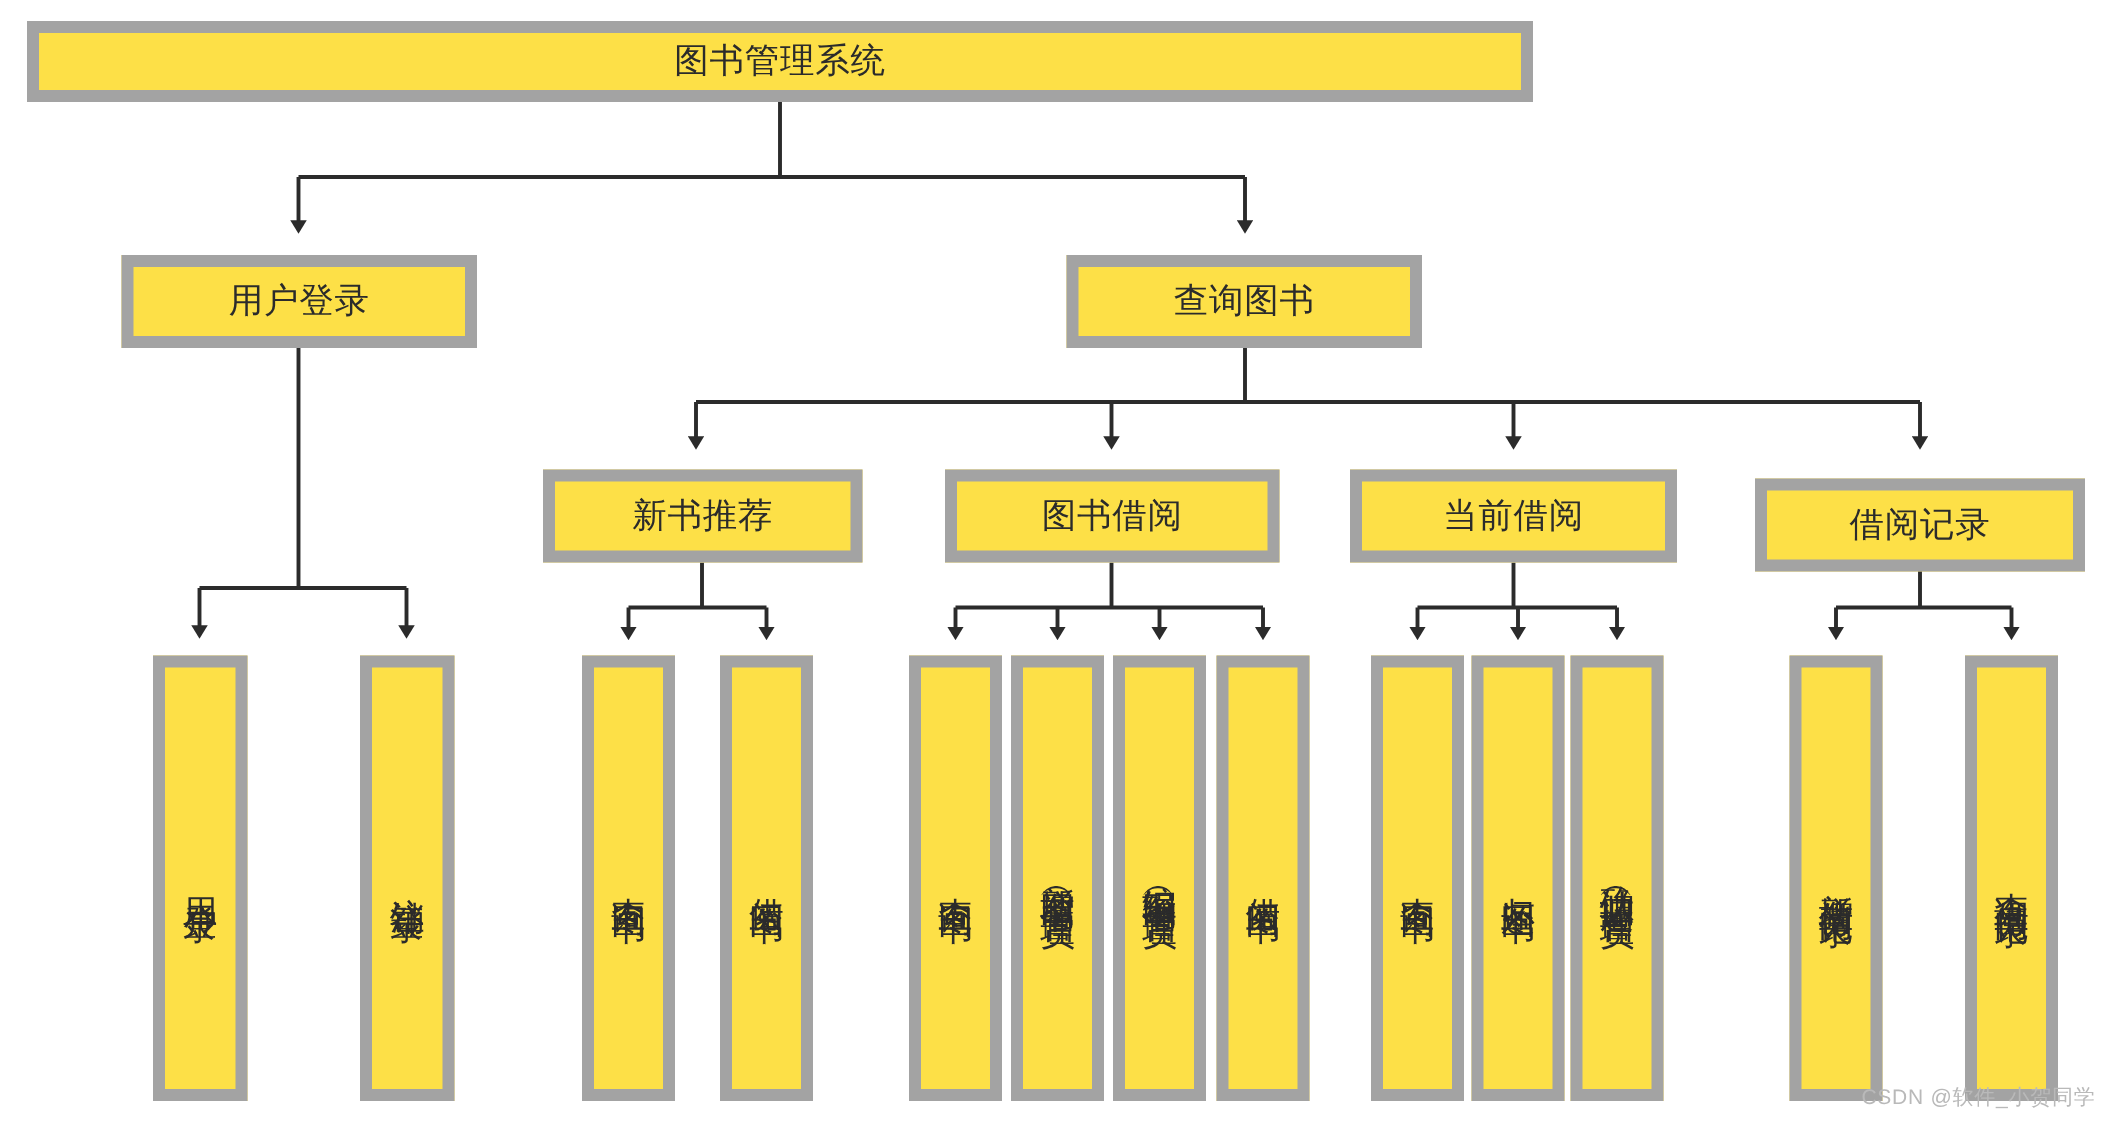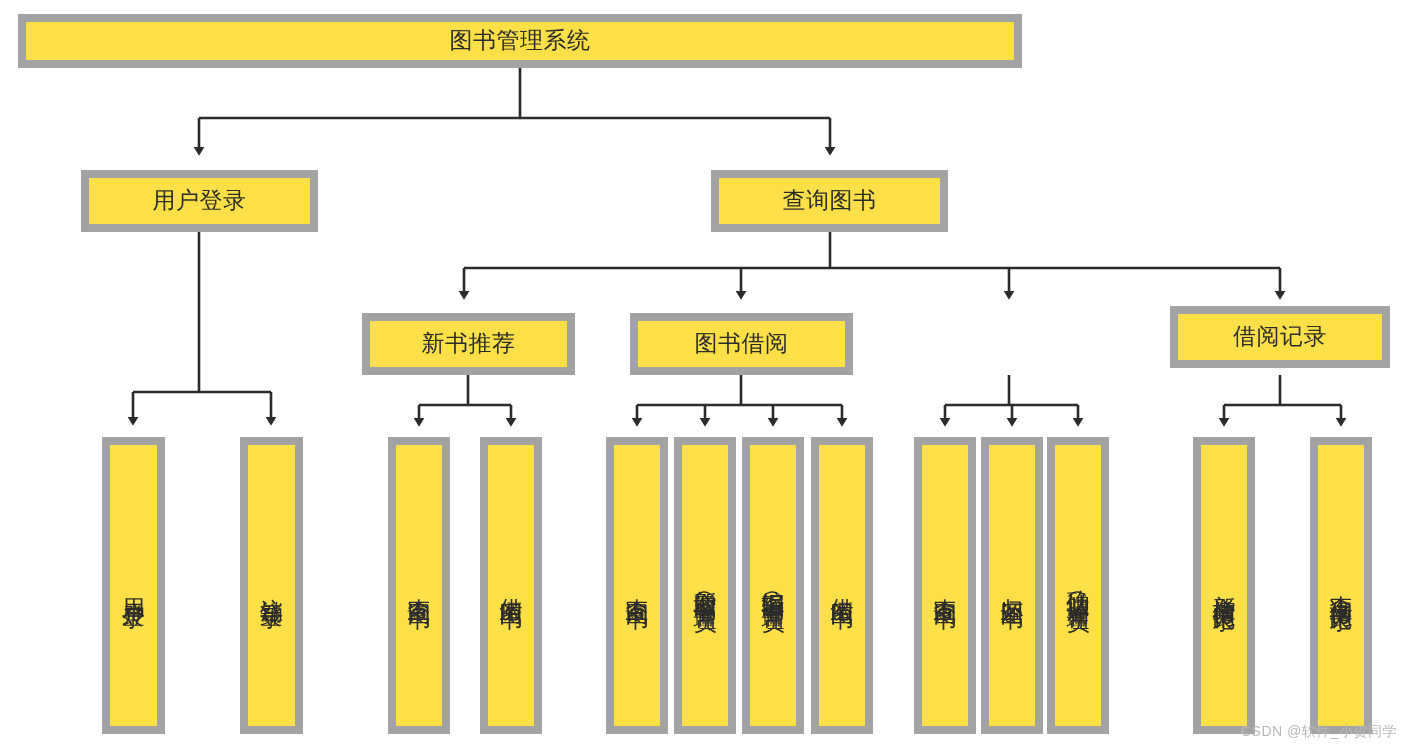--- a/index.html
+++ b/index.html
@@ -140,21 +140,24 @@
   <div class="node-box horizontal" style="left:711px; top:170px; width:237px; height:62px;">
     <span class="node-label">查询图书</span>
   </div>
 
   <div class="node-box horizontal" style="left:630px; top:313px; width:223px; height:62px;">
     <span class="node-label">图书借阅</span>
   </div>
   <div class="node-box horizontal" style="left:362px; top:313px; width:213px; height:62px;">
     <span class="node-label">新书推荐</span>
   </div>
-  <div class="node-box horizontal" style="left:1170px; top:306px; width:220px; height:62px;">
+  <div class="node-box horizontal" style="left:900px; top:313px; width:218px; height:62px;">
+    <span class="node-label">当前借阅</span>
+  </div>
+  <div class="node-box horizontal" style="left:1170px; top:319px; width:220px; height:62px;">
     <span class="node-label">借阅记录</span>
   </div>
 
   <div class="node-box vertical" style="left:102px; top:437px; width:63px; height:297px;">
     <span class="node-label">用户登录</span>
   </div>
   <div class="node-box vertical" style="left:240px; top:437px; width:63px; height:297px;">
     <span class="node-label">注销登录</span>
   </div>
 

